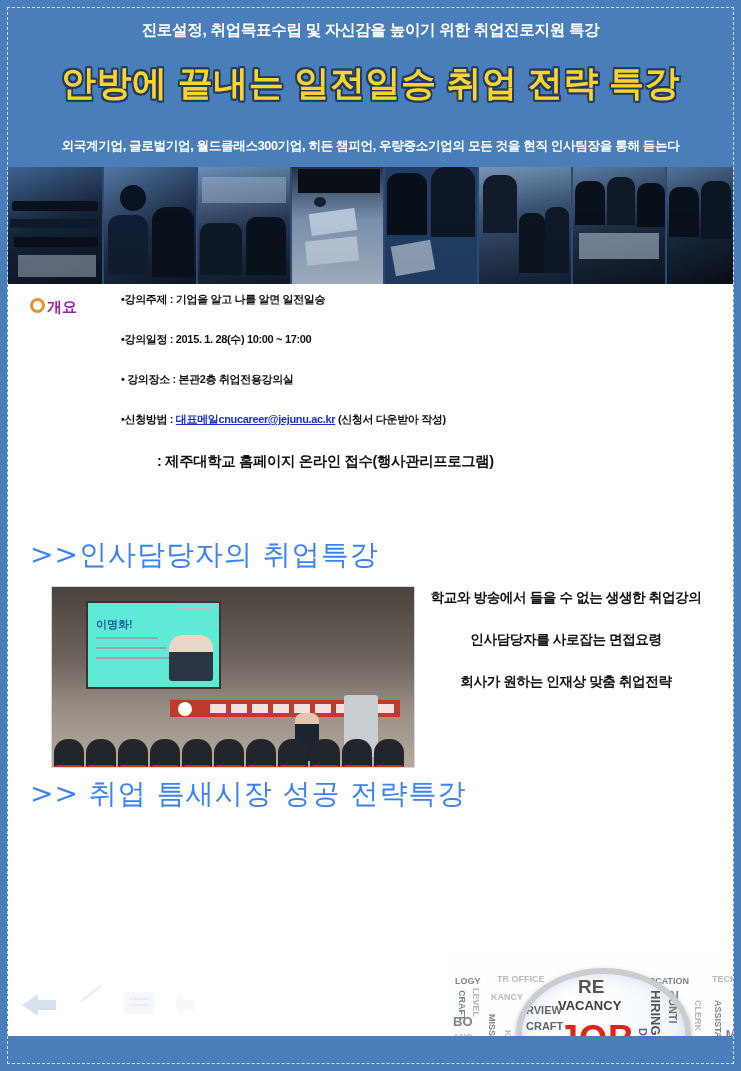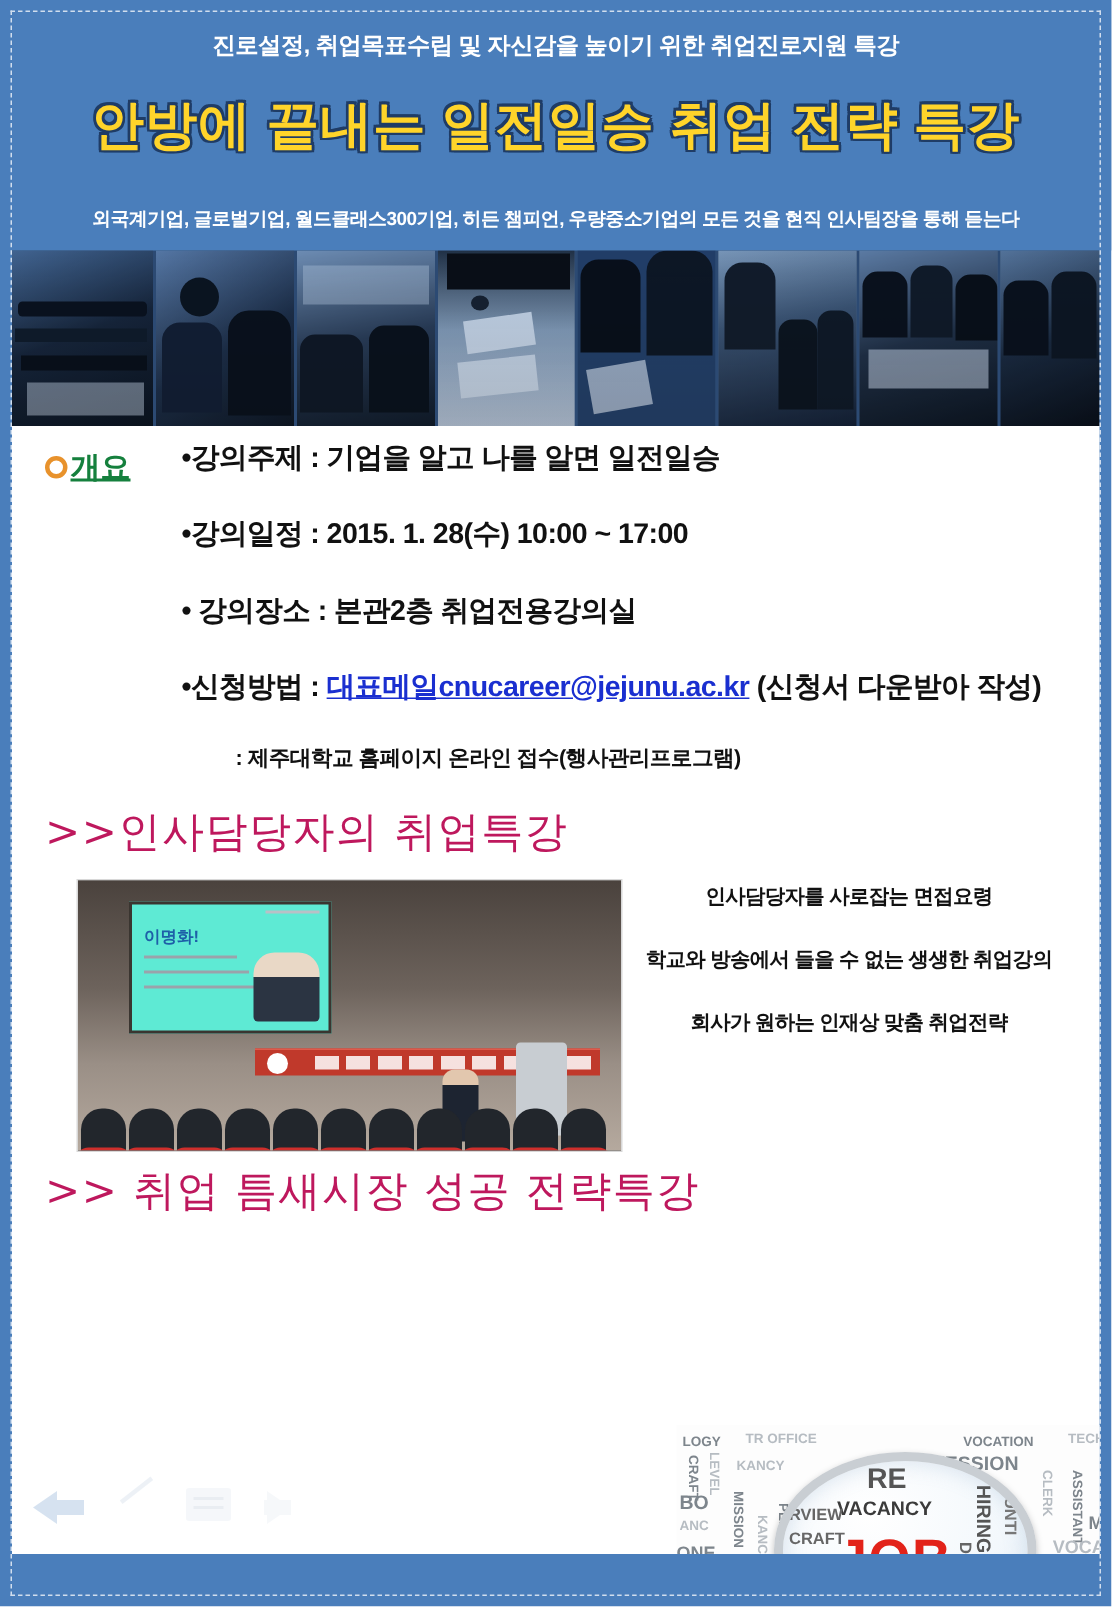--- a/index.html
+++ b/index.html
@@ -56,43 +56,43 @@
 
   
   .body-white{
     position:absolute; left:8px; top:284px; width:725px; height:752px;
     background:#ffffff; overflow:hidden;
   }
 
   
   .ov-mark{
     position:absolute; left:22px; top:14px;
-    font-size:20px; font-weight:700; color:#15803d; white-space:nowrap;text-decoration:underline;
+    font-size:15px; font-weight:700; color:#a21caf; white-space:nowrap;
   }
   .ov-mark .ring{
     display:inline-block; width:15px; height:15px; border:3px solid #e8922c;
     border-radius:50%; vertical-align:-1px; margin-right:2px;
   }
   .ov-list{ position:absolute; left:113px; top:8px; width:600px; }
   .ov-line{
-    font-size:19px; font-weight:700; color:#111; letter-spacing:-.35px;
+    font-size:11px; font-weight:700; color:#111; letter-spacing:-.35px;
     margin-bottom:25px; white-space:nowrap;
   }
   .ov-line a{
     color:#1a2fd0; text-decoration:underline; font-weight:700;
   }
   .ov-sub{
     font-size:14.4px; font-weight:700; color:#111; letter-spacing:-.35px;
     margin-left:36px; white-space:nowrap;
   }
 
   
   .sec-head{
     position:absolute; font-family:"DejaVu Serif","Liberation Serif",serif;
-    font-size:28px; color:#be185d; white-space:nowrap; z-index:12;
+    font-size:28px; color:#3b82f6; white-space:nowrap; z-index:12;
     letter-spacing:1px;
   }
   .sec1{ left:22px; top:252px; }
   .sec2{ left:22px; top:491px; }
 
   
   .seminar{
     position:absolute; left:44px; top:303px; width:362px; height:180px;
     background:#3b3430; overflow:hidden; box-shadow:0 0 0 1px #d8d8d8;
   }
@@ -134,21 +134,21 @@
   
   .rt-lines{ position:absolute; right:12px; top:305px; width:310px; text-align:center; z-index:12; }
   .rt-lines div{ font-size:13.6px; font-weight:700; color:#111; letter-spacing:-.4px; margin-bottom:24px; white-space:nowrap; }
 
   
   .cloud{
     position:absolute; left:443px; top:666px; width:298px; height:170px;
     overflow:hidden; z-index:6;
     background:#fdfdfd;
   }
-  .cloud .w{ position:absolute; font-weight:700; color:#b6bcc2; white-space:nowrap; font-size:9px; }
+  .cloud .w{ position:absolute; font-weight:700; color:#b6bcc2; white-space:nowrap; font-size:9px;margin-top:20px; }
   .cloud .w.v{ writing-mode:vertical-rl; }
   .cloud .w.dk{ color:#7d858c; }
   .lens{
     position:absolute; left:508px; top:684px; width:175px; height:130px; z-index:7;
     border-radius:50%; border:6px solid #c9ced3;
     background:radial-gradient(ellipse at 35% 30%, #ffffff 0%, #f3f8fc 60%, #e4eef6 100%);
     box-shadow:0 2px 5px rgba(0,0,0,.25), inset 0 0 14px rgba(140,170,200,.3);
     overflow:hidden;
   }
   .lens .jw{ position:absolute; font-weight:700; white-space:nowrap; }
@@ -273,22 +273,22 @@
           <span style="left:162px;"></span>
         <span style="left:194px;"></span>
           <span style="left:226px;"></span>
           <span style="left:258px;"></span>
         <span style="left:290px;"></span>
           <span style="left:322px;"></span>
       </div>
     </div>
 
     <div class="rt-lines">
+      <div>학교와 방송에서 들을 수 없는 생생한  취업강의</div>
       <div>인사담당자를 사로잡는 면접요령</div>
-      <div>학교와 방송에서 들을 수 없는 생생한  취업강의</div>
       <div>회사가 원하는 인재상 맞춤 취업전략</div>
     </div>
 
     <div class="cloud">
       <span class="w dk" style="left:4px;top:6px;">LOGY</span>
       <span class="w" style="left:46px;top:4px;">TR OFFICE</span>
       <span class="w v dk" style="left:6px;top:20px;">CRAFT</span>
       <span class="w v" style="left:20px;top:18px;">LEVEL</span>
       <span class="w" style="left:40px;top:22px;">KANCY</span>
       <span class="w v dk" style="left:36px;top:44px;">MISSION</span>

